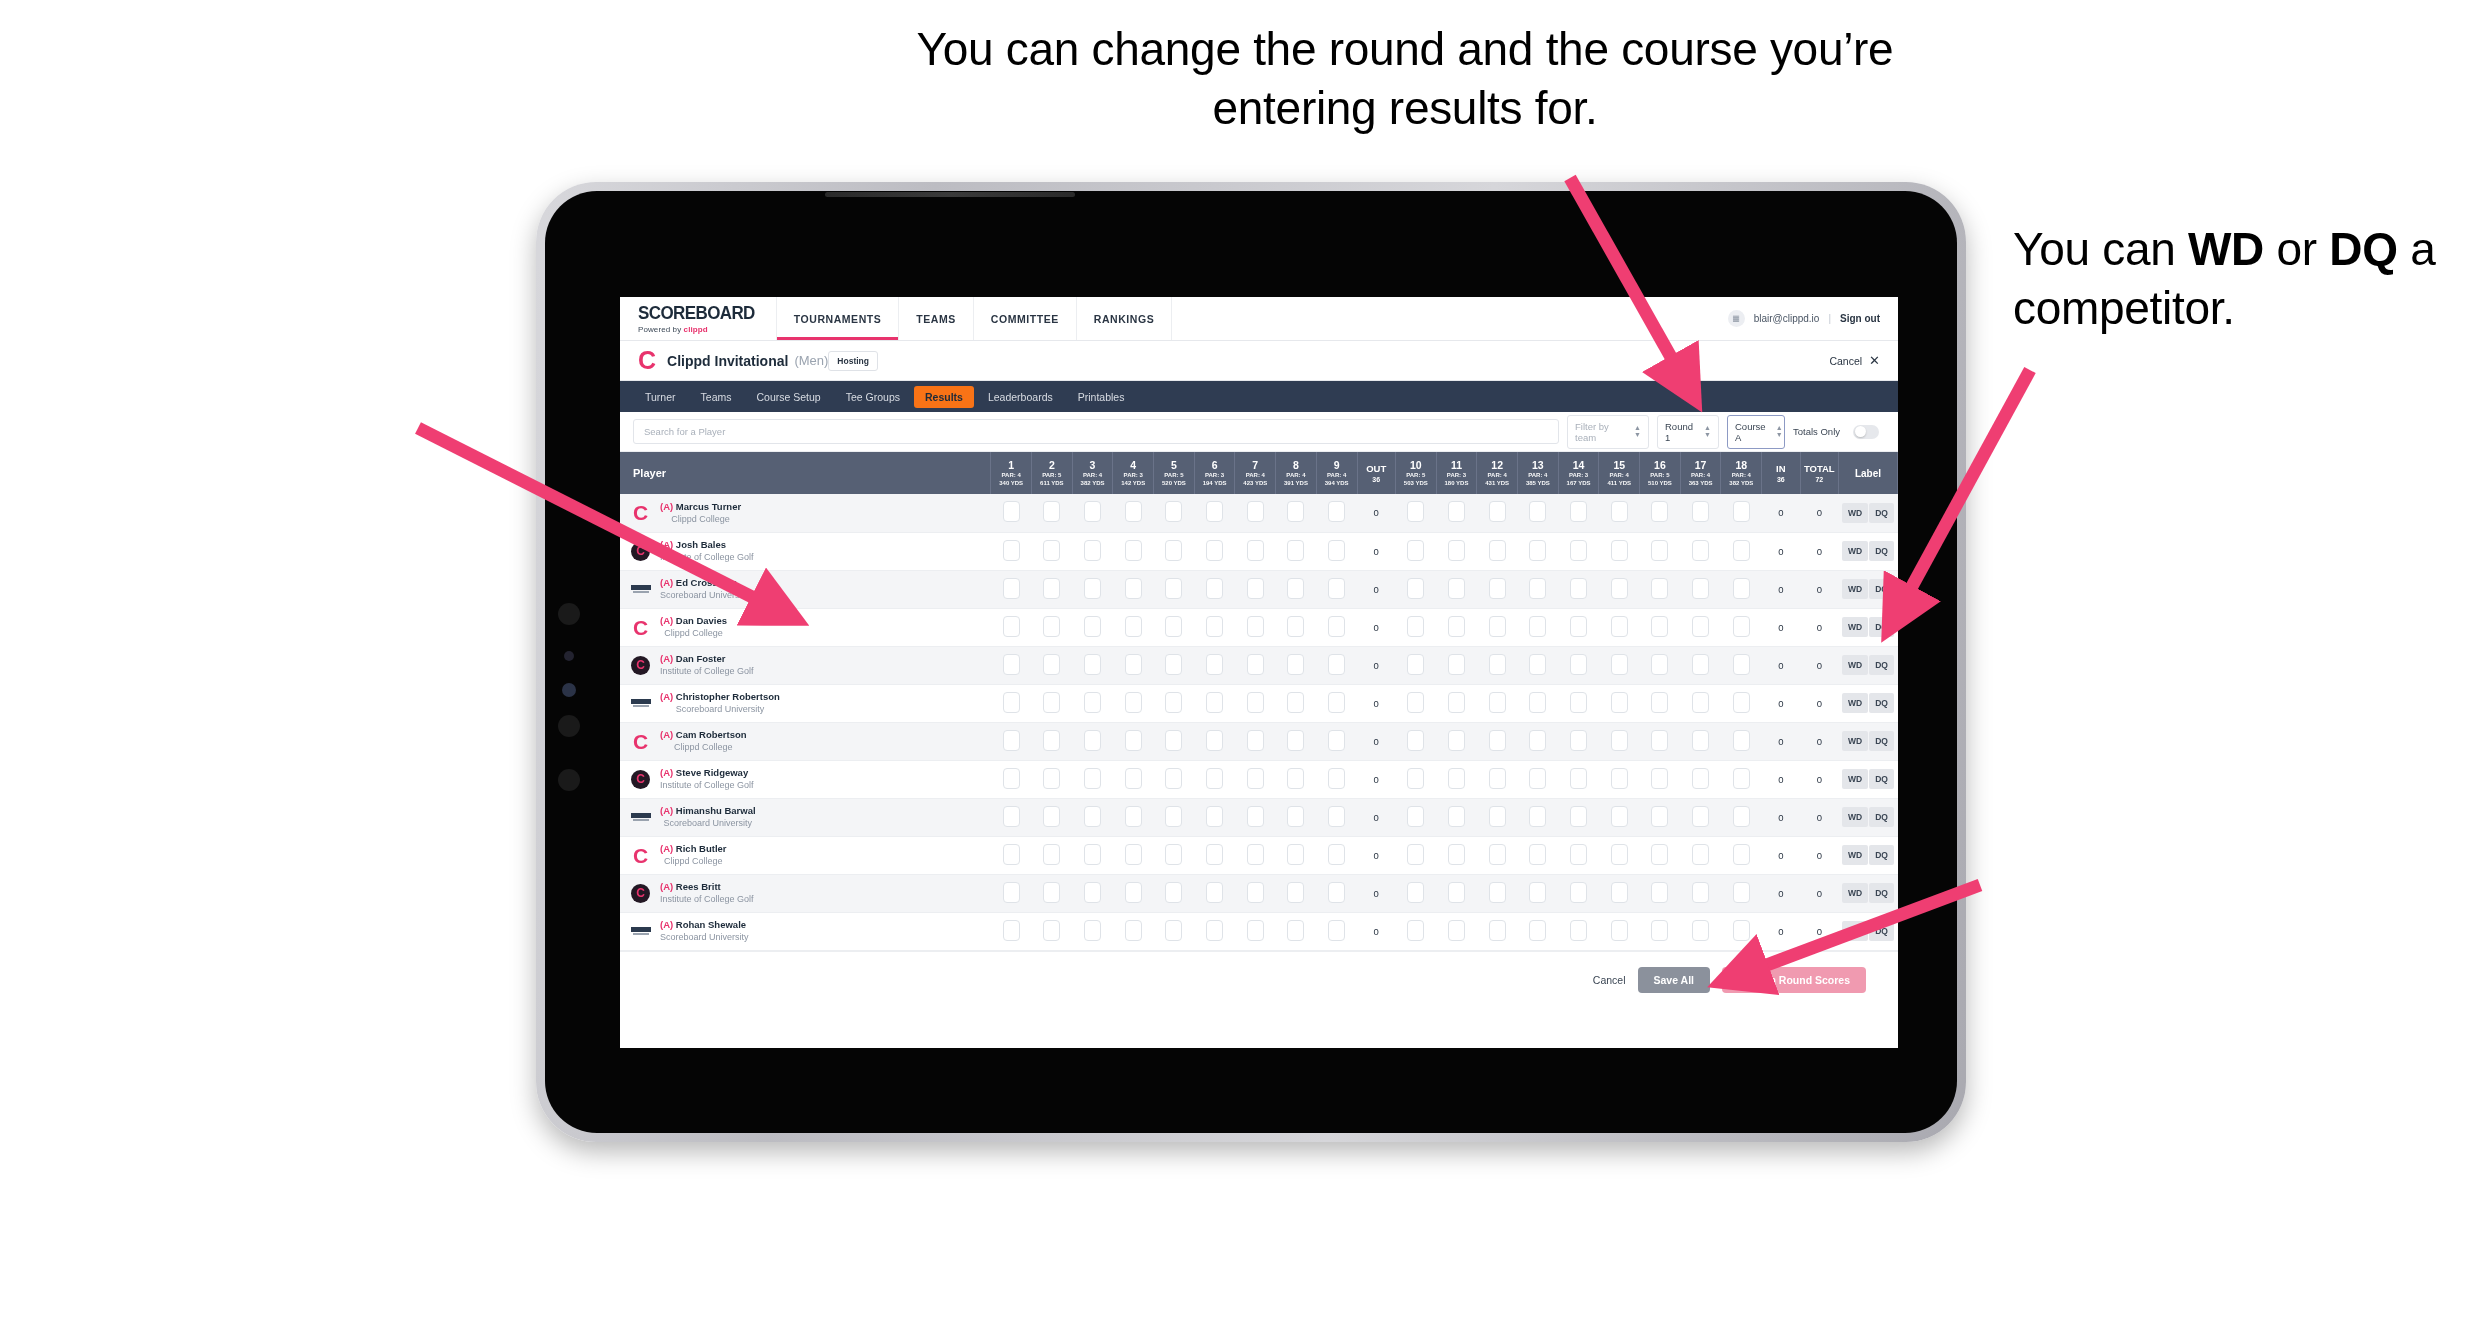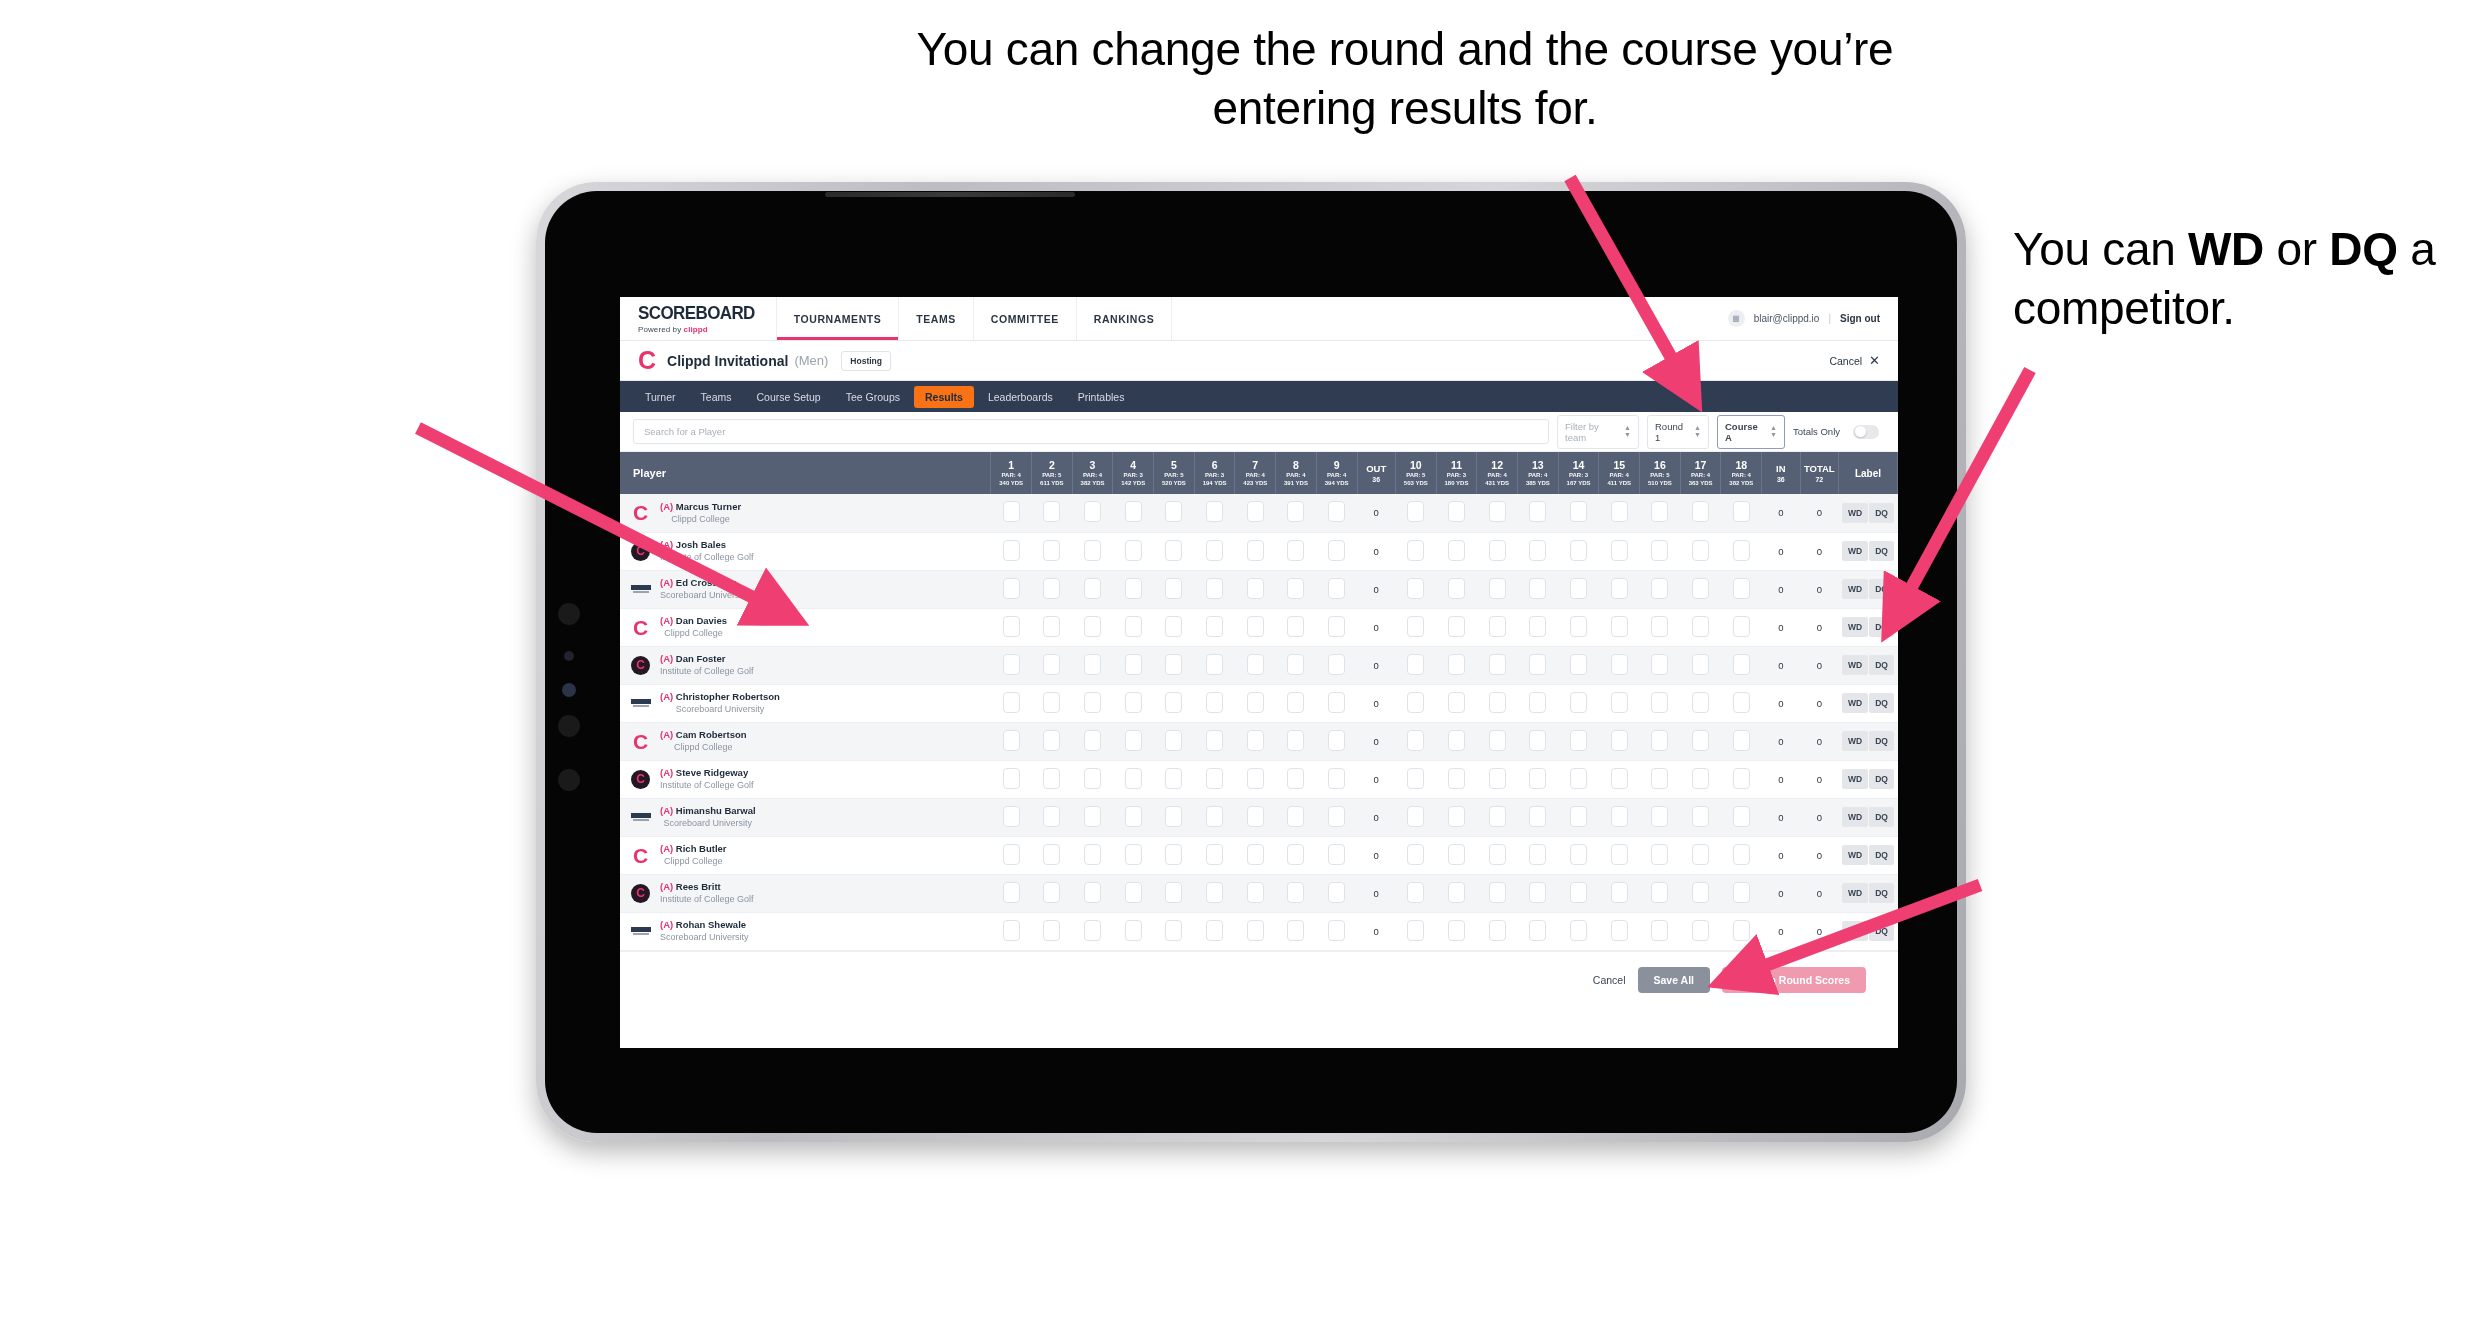--- a/index.html
+++ b/index.html
@@ -96,21 +96,21 @@
     height: 40px; background:#fff; display:flex; align-items:center; padding:0 18px;
     border-bottom: 1px solid #e6e8ec;
   }
   #tbar-logo {
     font-family:"Liberation Sans", sans-serif; font-weight:700; color:#e8336d;
     font-size: 25px; line-height:1; margin-right: 11px;
   }
   #tbar-title { font-size: 14px; font-weight:600; color:#1d2b3a; }
   #tbar-gender { font-size: 13px; color:#9aa3af; margin-left: 6px;}
   #tbar-badge {
-    margin-left: 13px; padding: 4px 8px; border:1px solid #dfe2e7; border-radius: 3px;
+    padding: 4px 8px; border:1px solid #dfe2e7; border-radius: 3px;
     font-size: 8.5px; font-weight:700; color:#2a3543; background:#fff;
   }
   #tbar-cancel { margin-left:auto; display:flex; align-items:center; gap:7px; font-size:10.5px; color:#2a3543;}
   #tbar-cancel .x { font-size: 13px; }
 
   
   #sectabs {
     height: 31px; background:#2f3c52; display:flex; align-items:center; padding:0 14px; gap:3px;
   }
   .sectab {
@@ -129,21 +129,21 @@
   }
   .select-box {
     height: 25px; border:1px solid #e2e5ea; border-radius:3px; display:flex; align-items:center;
     justify-content:space-between; padding:16px 7px; font-size:9.5px; color:#3b4654; gap:10px;
   }
   .select-box.focus { border-color:#8d9ac4; }
   .select-box.muted { color:#a9b0ba; }
   .caret { font-size:7px; color:#8d96a3; line-height:.9; display:flex; flex-direction:column;}
   #sel-team { width: 82px; }
   #sel-round { width: 62px; }
-  #sel-course { width: 68px; font-weight: bold; }
+  #sel-course { width: 58px; }
   #totals-wrap { display:flex; align-items:center; gap:13px; font-size:9.5px; color:#3b4654; padding-right:6px;}
   #totals-toggle { width:26px; height:14px; background:#e6e8ec; border-radius:8px; position:relative; }
   #totals-toggle:after { content:""; position:absolute; left:1.5px; top:1.5px; width:11px;height:11px;border-radius:50%;background:#fff;box-shadow:0 1px 2px rgba(0,0,0,.2);}
 
   
   #table-wrap { width:100%; }
   table { border-collapse: collapse; width: 1278px; table-layout: fixed; }
   thead th {
     background:#566074; color:#fff; font-weight:700; vertical-align: middle;
     border-right: 1px solid #6a7389; padding: 3px 0; height: 42px;

